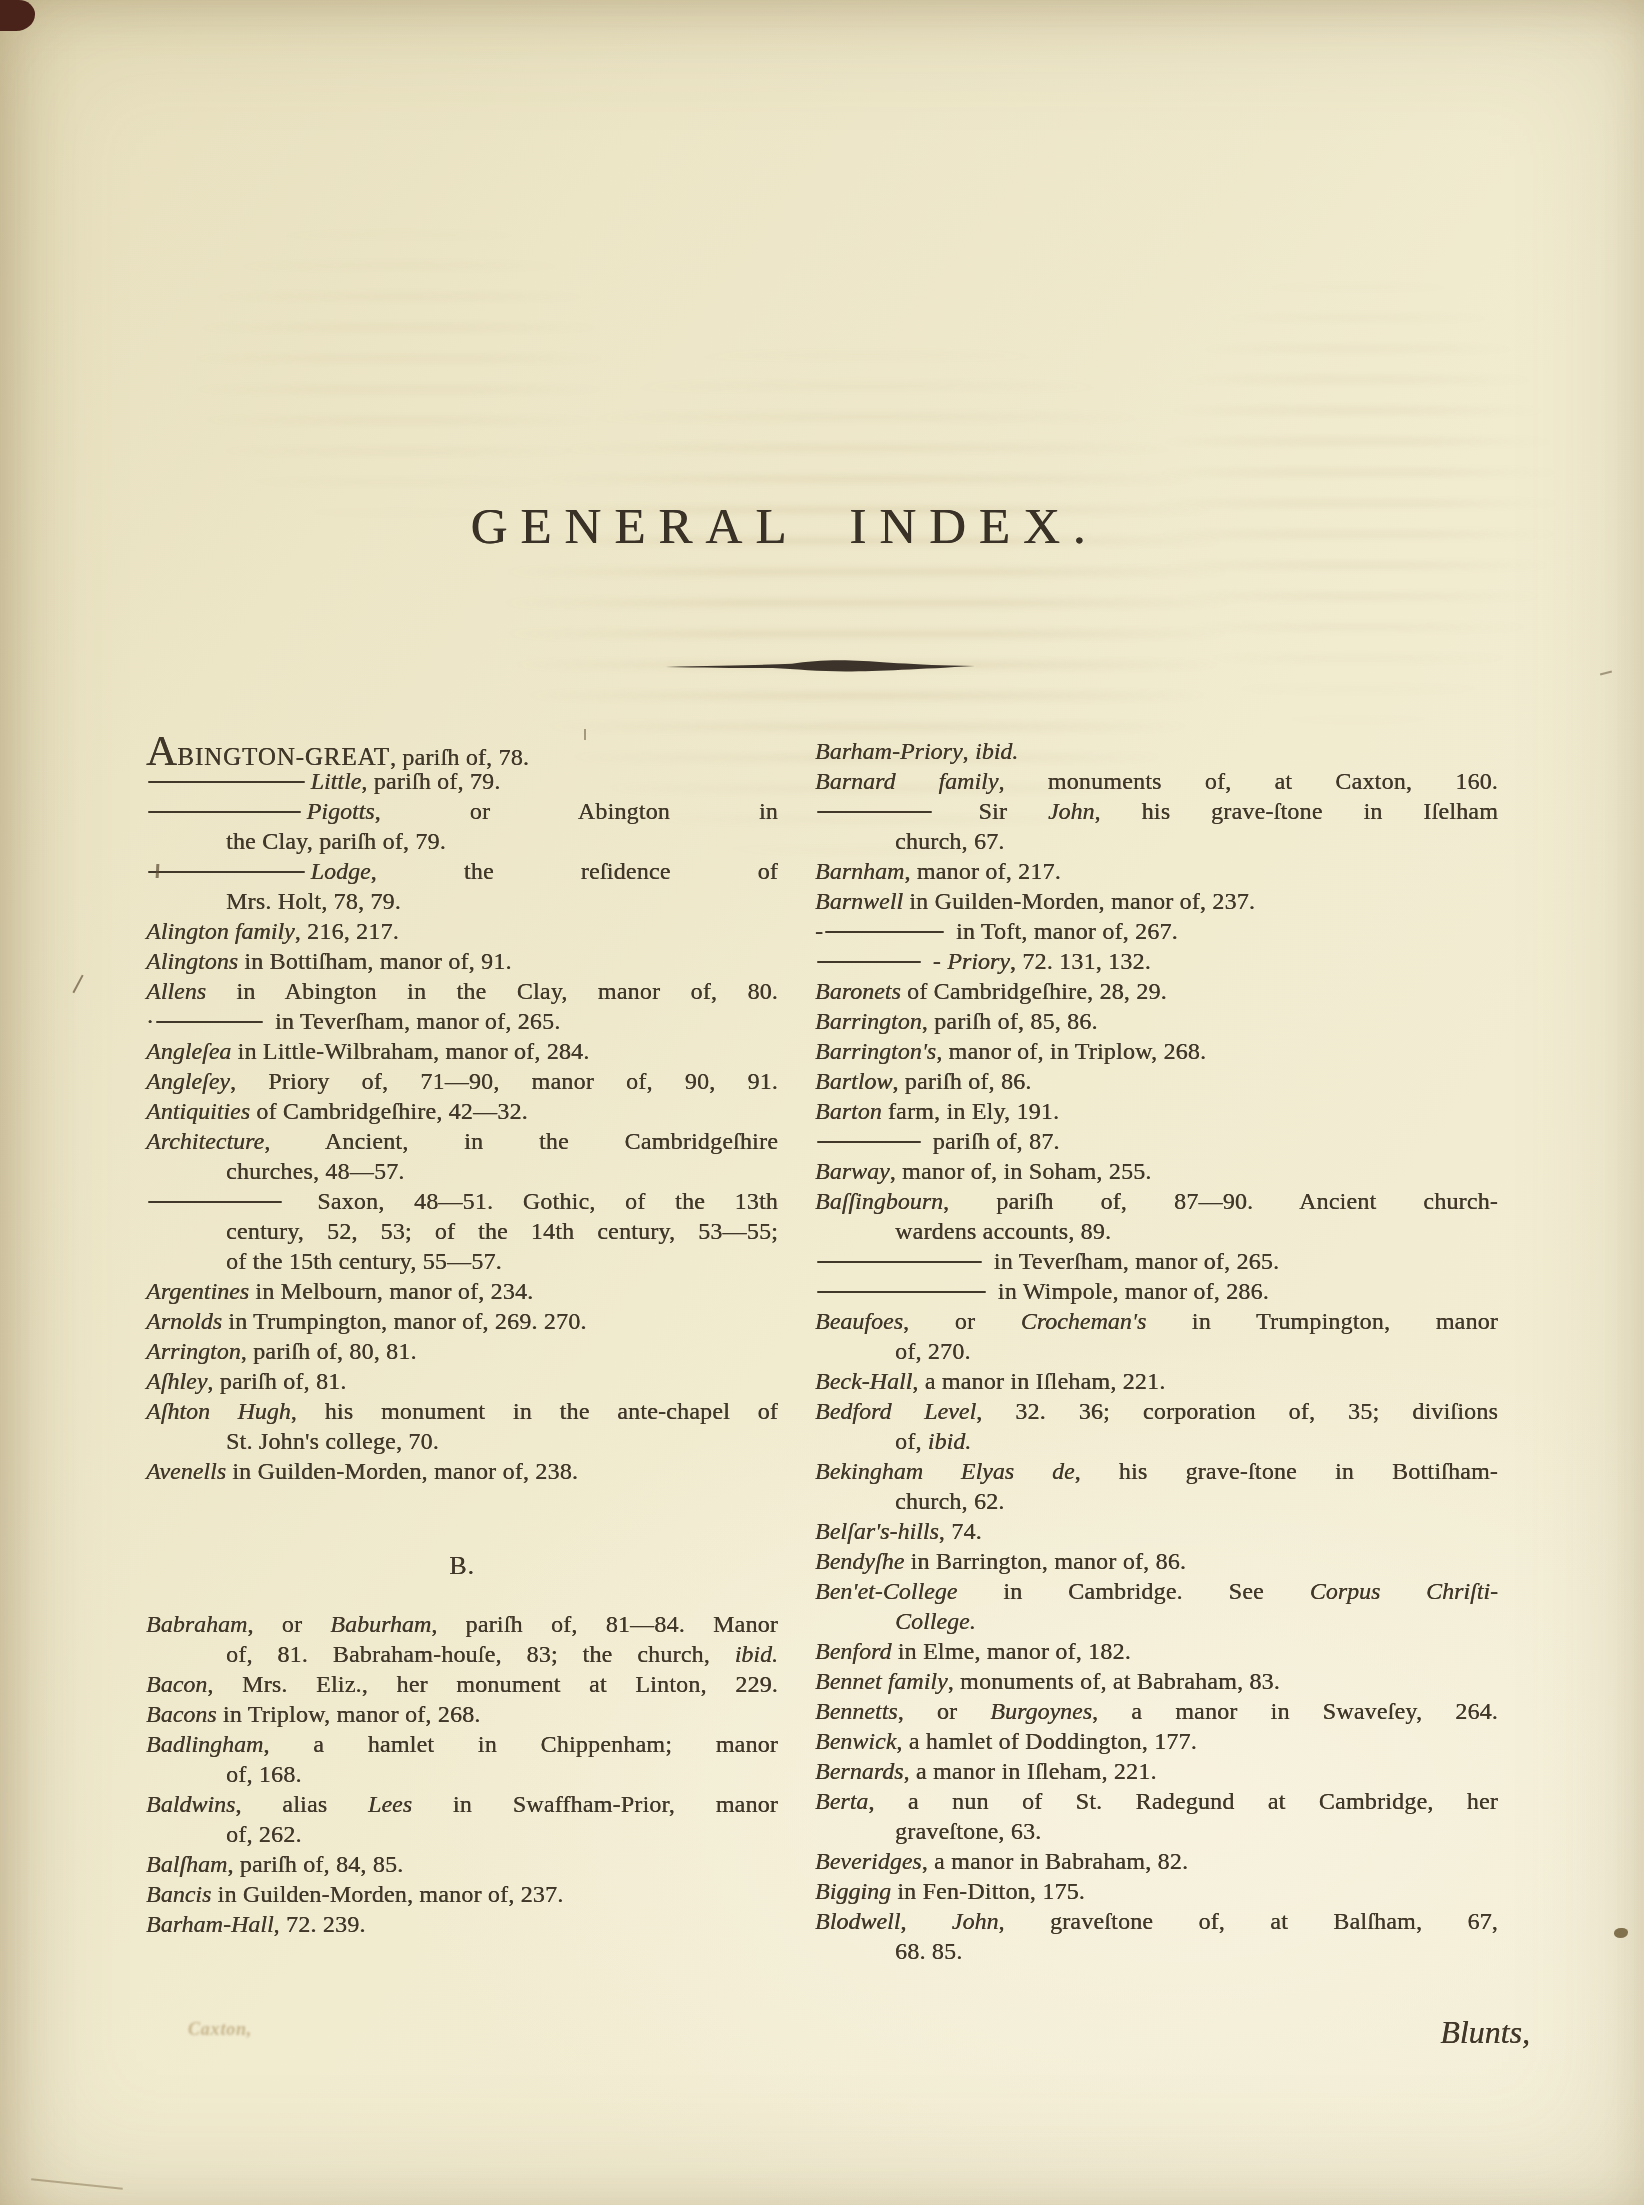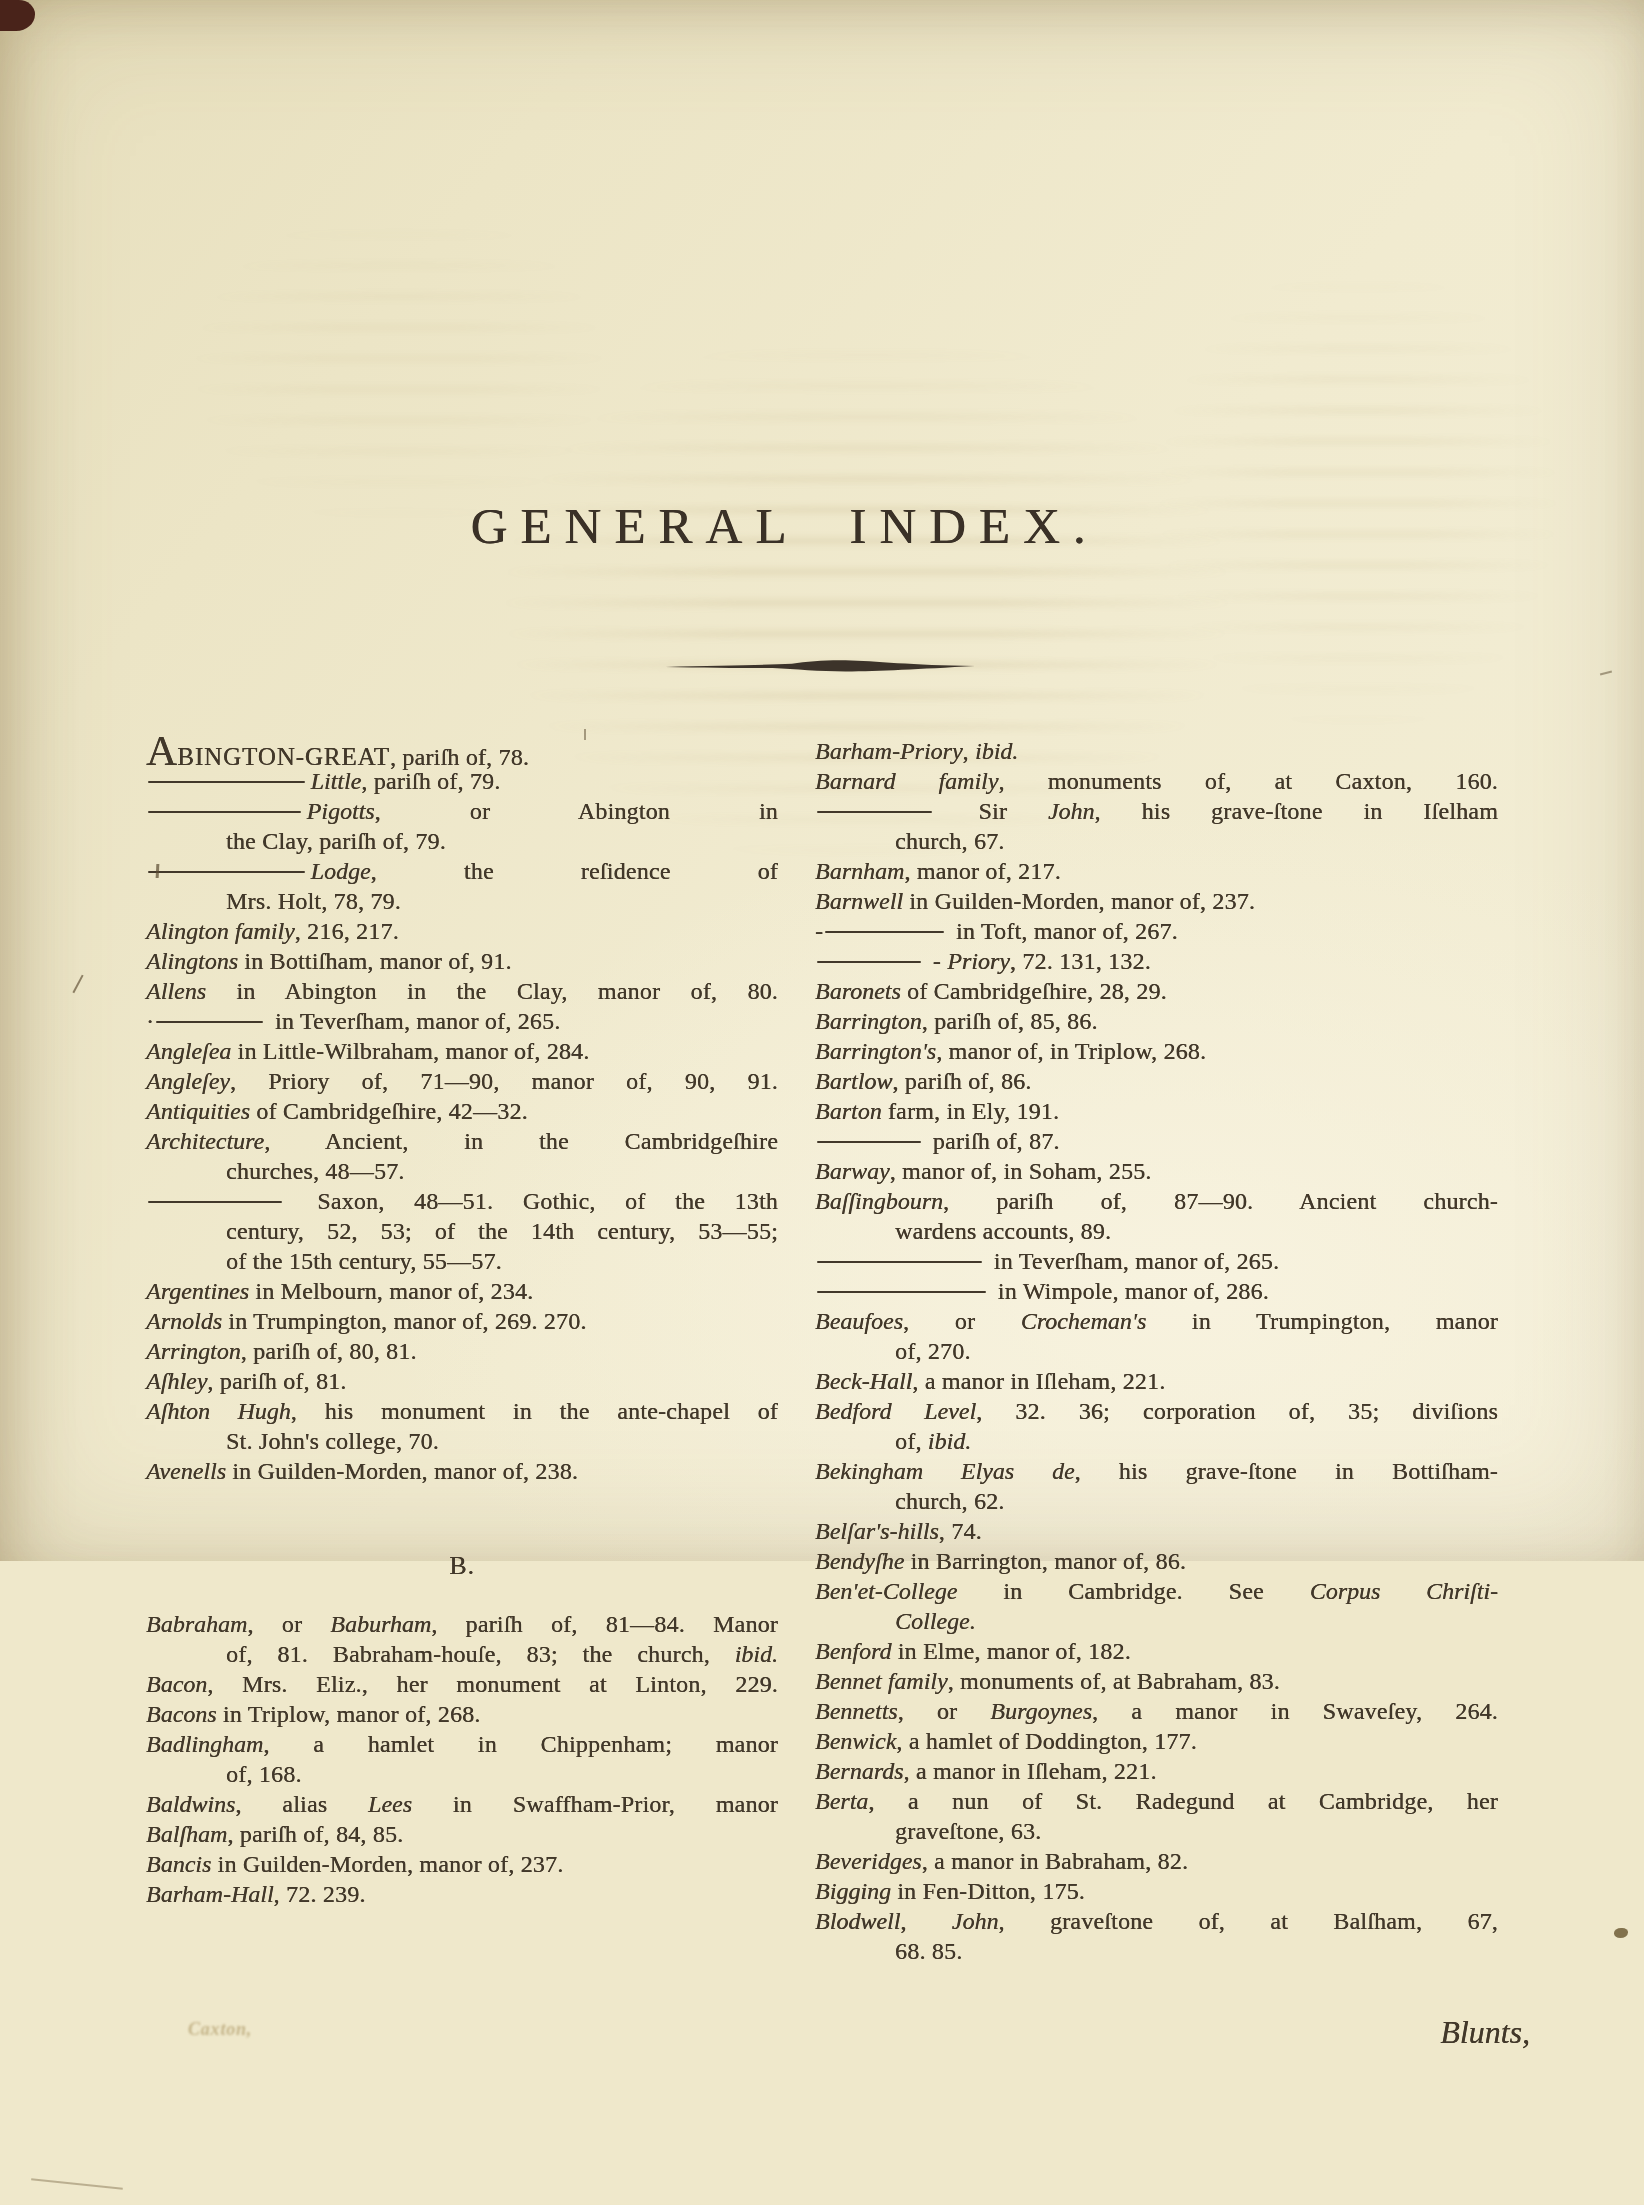--- a/index.html
+++ b/index.html
@@ -3,21 +3,21 @@
 <meta charset="utf-8">
 <style>
   html,body{margin:0;padding:0;}
   body{
     width:1645px;height:2205px;
     font-family:"Liberation Serif","DejaVu Serif",serif;
     overflow:hidden;
     background:#efe8cb;
   }
   .page{
-    position:relative;width:1645px;height:1561px;
+    position:relative;width:1645px;height:2205px;
     background:
       radial-gradient(1304px 767px at 72% 82%, rgba(248,243,224,.9) 0%, rgba(248,243,224,0) 62%),
       linear-gradient(128deg,#e7dfbd 0%,#ece5c6 22%,#f1ebd0 55%,#f3eed6 100%);
     box-shadow:
       inset 0 0 130px rgba(128,104,58,.22),
       inset 42px 0 69px -38px rgba(118,94,48,.30),
       inset 0 31px 61px -31px rgba(118,94,48,.20),
       inset -23px 0 54px -35px rgba(118,94,48,.18);
     color:#42382a;
   }
@@ -117,20 +117,21 @@
       <div class="line ind"><span class="s-n">St. John's college, 70.</span></div>
       <div class="line"><span class="s-i">Avenells</span><span class="s-n"> in Guilden-Morden, manor of, 238.</span></div>
       <div class="sec-heading">B.</div>
       <div class="line j"><span class="s-i">Babraham</span><span class="s-n">, or </span><span class="s-i">Baburham</span><span class="s-n">, pariſh of, 81—84. Manor</span></div>
       <div class="line ind j"><span class="s-n">of, 81. Babraham-houſe, 83; the church, </span><span class="s-i">ibid.</span></div>
       <div class="line j"><span class="s-i">Bacon</span><span class="s-n">, Mrs. Eliz., her monument at Linton, 229.</span></div>
       <div class="line"><span class="s-i">Bacons</span><span class="s-n"> in Triplow, manor of, 268.</span></div>
       <div class="line j"><span class="s-i">Badlingham</span><span class="s-n">, a hamlet in Chippenham; manor</span></div>
       <div class="line ind"><span class="s-n">of, 168.</span></div>
       <div class="line j"><span class="s-i">Baldwins</span><span class="s-n">, alias </span><span class="s-i">Lees</span><span class="s-n"> in Swaffham-Prior, manor</span></div>
+      <div class="line ind"><span class="s-n">of, 262.</span></div>
       <div class="line"><span class="s-i">Balſham</span><span class="s-n">, pariſh of, 84, 85.</span></div>
       <div class="line"><span class="s-i">Bancis</span><span class="s-n"> in Guilden-Morden, manor of, 237.</span></div>
       <div class="line"><span class="s-i">Barham-Hall</span><span class="s-n">, 72. 239.</span></div>
     </div>
   <div class="col col-right" id="colR">
       <div class="line"><span class="s-i">Barham-Priory</span><span class="s-n">, </span><span class="s-i">ibid.</span></div>
       <div class="line j"><span class="s-i">Barnard family</span><span class="s-n">, monuments of, at Caxton, 160.</span></div>
       <div class="line j"><span class="dash" style="width: 115px;"></span><span class="s-n"> Sir </span><span class="s-i">John</span><span class="s-n">, his grave-ſtone in Iſelham</span></div>
       <div class="line ind"><span class="s-n">church, 67.</span></div>
       <div class="line"><span class="s-i">Barnham</span><span class="s-n">, manor of, 217.</span></div>

